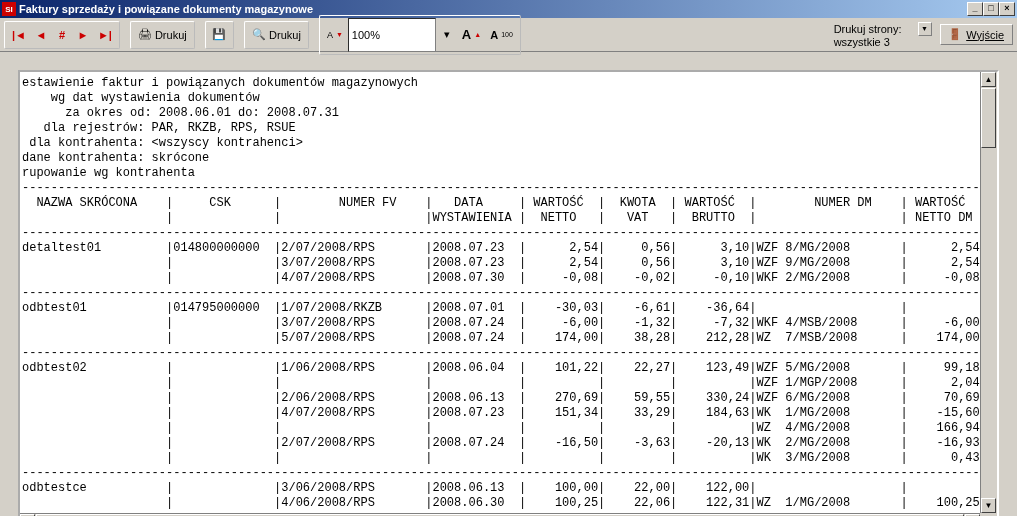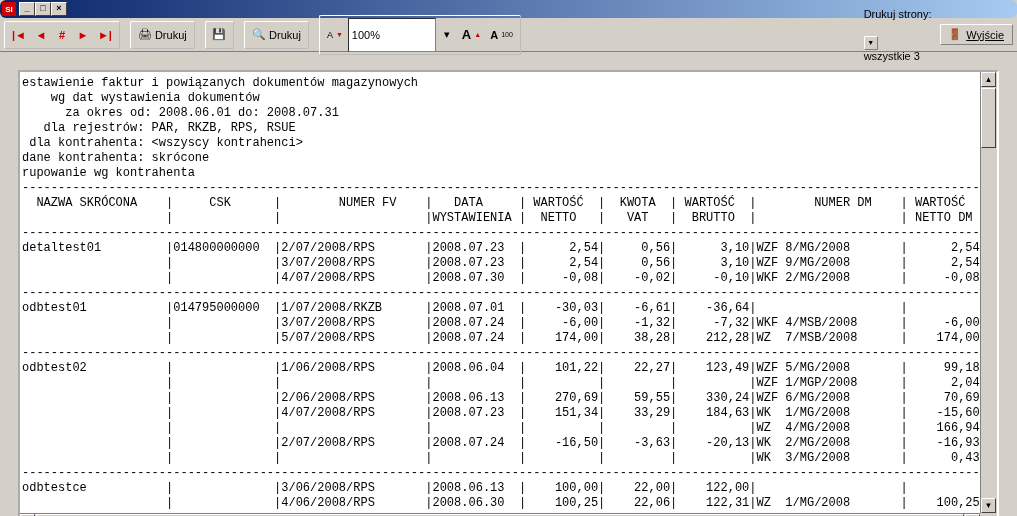--- a/index.html
+++ b/index.html
@@ -1,30 +1,30 @@
 <!DOCTYPE html>
 <html><head>
 <meta charset="utf-8">
 <style>
 * { box-sizing: border-box; margin: 0; padding: 0; }
 body { font-family: Tahoma, Arial, sans-serif; font-size: 11px; background: #d4d0c8; overflow: hidden; width: 1017px; height: 516px; }
 .window { width: 1017px; height: 516px; display: flex; flex-direction: column; background: #d4d0c8; }
-.titlebar { height: 18px; background: linear-gradient(to right, #0a246a, #a6caf0); color: white; display: flex; align-items: center; padding: 4px 2px; font-weight: bold; font-size: 11px; border-radius: 6px; }
+.titlebar { height: 18px; background: linear-gradient(to right, #0a246a, #a6caf0); color: white; display: flex; align-items: center; padding: 4px 2px; font-weight: bold; font-size: 11px; }
 .titlebar .icon { width: 14px; height: 14px; background: #c00; margin-right: 3px; display:inline-flex;align-items:center;justify-content:center;font-size:8px;color:#fff;}
 .titlebar .title { flex: 1; }
 .titlebar .winbtns { display: flex; gap: 0; }
 .titlebar .winbtn { width: 16px; height: 14px; background: #d4d0c8; border: 1px solid #fff; border-right-color:#404040; border-bottom-color:#404040; font-size: 9px; line-height: 10px; text-align: center; color: #000; font-family: Arial; font-weight:bold; cursor:pointer;}
 .toolbar { height: 34px; background: #d4d0c8; border-bottom: 1px solid #808080; display: flex; align-items: center; padding: 2px 4px; gap: 2px; }
 .tb-group { display: flex; align-items: center; gap: 1px; border: 1px solid #bbb; border-top-color:#fff; border-left-color:#fff; padding: 2px 3px; border-radius:2px;}
 .tb-btn { min-width: 20px; height: 22px; border: 1px solid transparent; background: transparent; padding: 1px 3px; display: inline-flex; align-items: center; justify-content: center; cursor: pointer; font-size:11px; gap:3px;}
 .tb-sep { width: 6px; }
 .zoom-input { width: 88px; height: 20px; border: 1px inset #808080; background: #fff; font-size: 11px; padding: 16px 3px; }
 .right-group { margin-left: auto; display: flex; align-items: center; gap: 8px; }
 .print-pages { font-size: 11px; text-align: left; line-height: 12px; }
-.print-pages .row1 { display:flex; align-items:flex-start; gap:16px;flex-direction:column;}
+.print-pages .row1 { display:flex; align-items:center; gap:16px;}
 .dd-btn{width:14px;height:14px;border:1px solid #808080;border-top-color:#fff;border-left-color:#fff;background:#d4d0c8;font-size:7px;line-height:7px;display:inline-flex;align-items:center;justify-content:center;}
 .exit-btn { border: 1px solid #808080; border-top-color:#fff; border-left-color:#fff; background:#d4d0c8; padding: 3px 8px; display:flex;align-items:center;gap:4px; cursor:pointer; font-size:11px;}
 .content-wrap { flex: 1; border: 2px inset #fff; margin: 18px; background: #fff; position: relative; display:flex; flex-direction:column;}
 .report { flex:1; overflow: hidden; background: #fff; font-family: "Courier New", monospace; font-size: 12px; line-height: 15px; white-space: pre; padding: 4px 2px; color: #000; }
 .sb-v { position:absolute; right:0; top:0; bottom:17px; width:17px; background:#d4d0c8; border-left:1px solid #808080; }
 .sb-v .btn, .sb-h .btn { background:#d4d0c8; border:1px solid #fff; border-right-color:#404040; border-bottom-color:#404040; display:flex;align-items:center;justify-content:center; font-size:8px;}
 .sb-v .btn{width:15px;height:15px;}
 .sb-v .up{position:absolute;top:0;}
 .sb-v .down{position:absolute;bottom:0;}
 .sb-v .thumb{position:absolute;top:16px;width:15px;height:60px;background:#d4d0c8;border:1px solid #fff;border-right-color:#404040;border-bottom-color:#404040;}
@@ -37,20 +37,21 @@
 .statusbar { height: 20px; background: #d4d0c8; border-top: 1px solid #fff; display: flex; align-items: center; padding: 0 8px; }
 .statusbar .page { margin-left: auto; margin-right: 80px; font-size: 11px; }
 </style>
 </head>
 <body>
 
 <div class="window">
 
   <div class="titlebar">
     <span class="icon">SI</span>
+    <span class="title">Faktury sprzedaży i powiązane dokumenty magazynowe</span>
     <div class="winbtns">
       <div class="winbtn">_</div>
       <div class="winbtn">□</div>
       <div class="winbtn">×</div>
     </div>
   </div>
 
   <div class="toolbar">
     <div class="tb-group">
       <button class="tb-btn">

